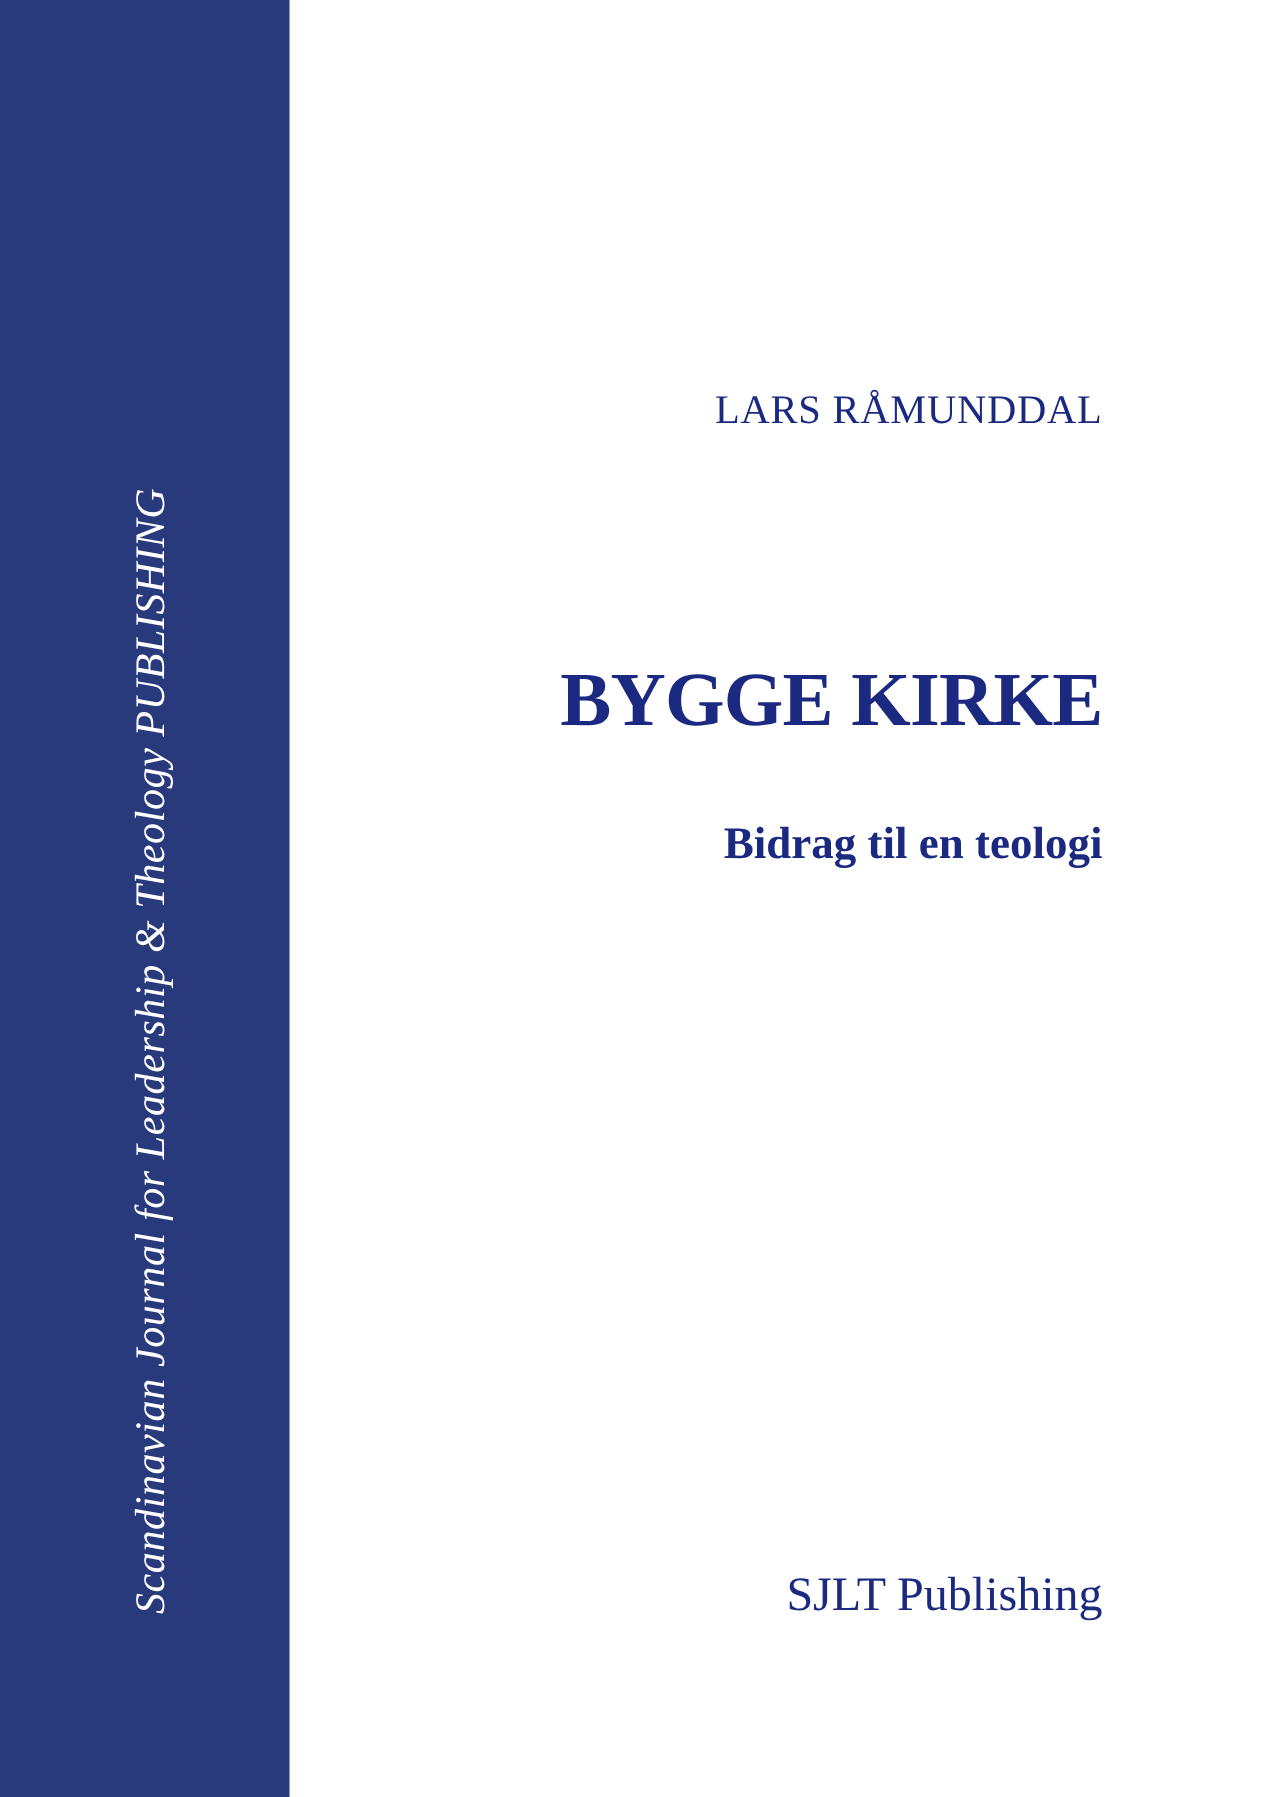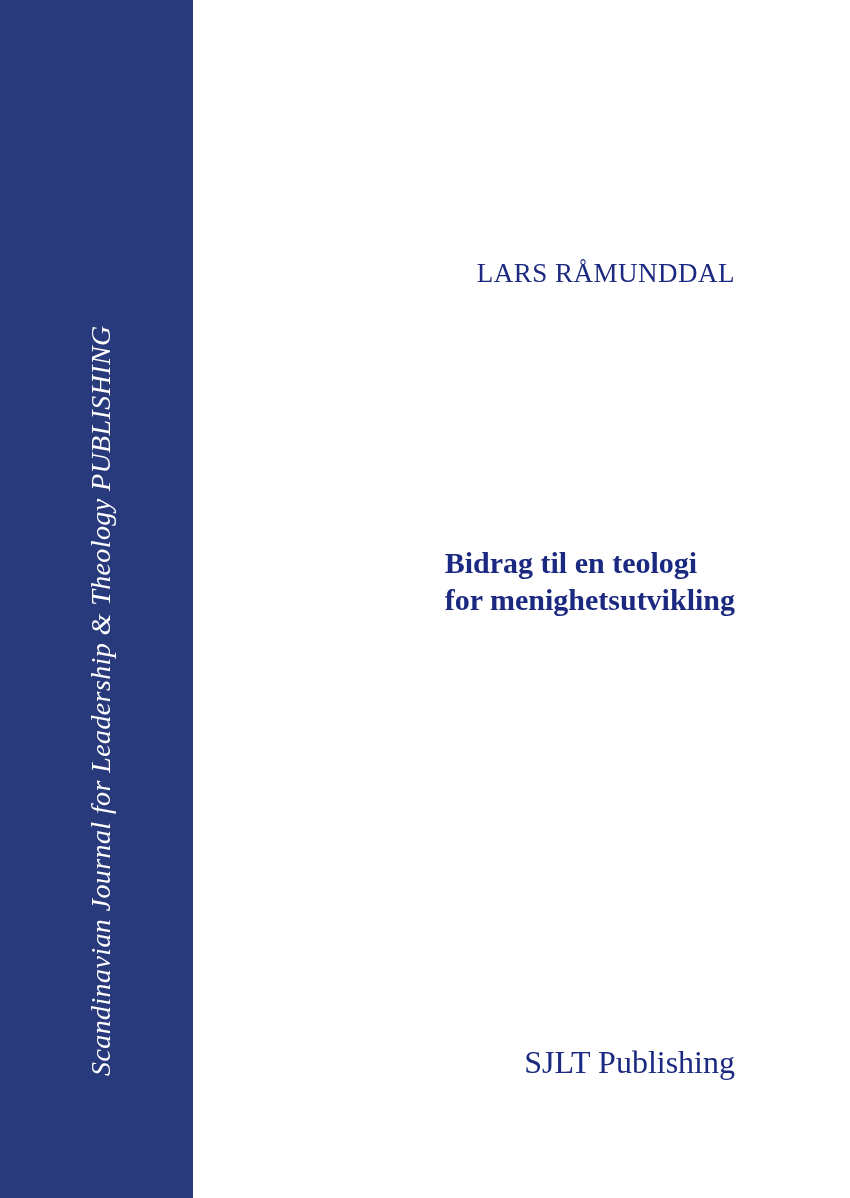--- a/index.html
+++ b/index.html
@@ -85,20 +85,20 @@
 </head>
 <body>
 
 <div class="page">
   <div class="spine-bar">
     <span class="spine-text">Scandinavian Journal for Leadership &amp; Theology PUBLISHING</span>
   </div>
 
   <div class="author">LARS RÅMUNDDAL</div>
 
+  <div class="title">BYGGE KIRKE</div>
 
   <div class="subtitle">
     <div>Bidrag til en teologi</div>
-    <div>for menighetsutvikling</div>
   </div>
 
   <div class="publisher">SJLT Publishing</div>
 </div>
 
 </body></html>

